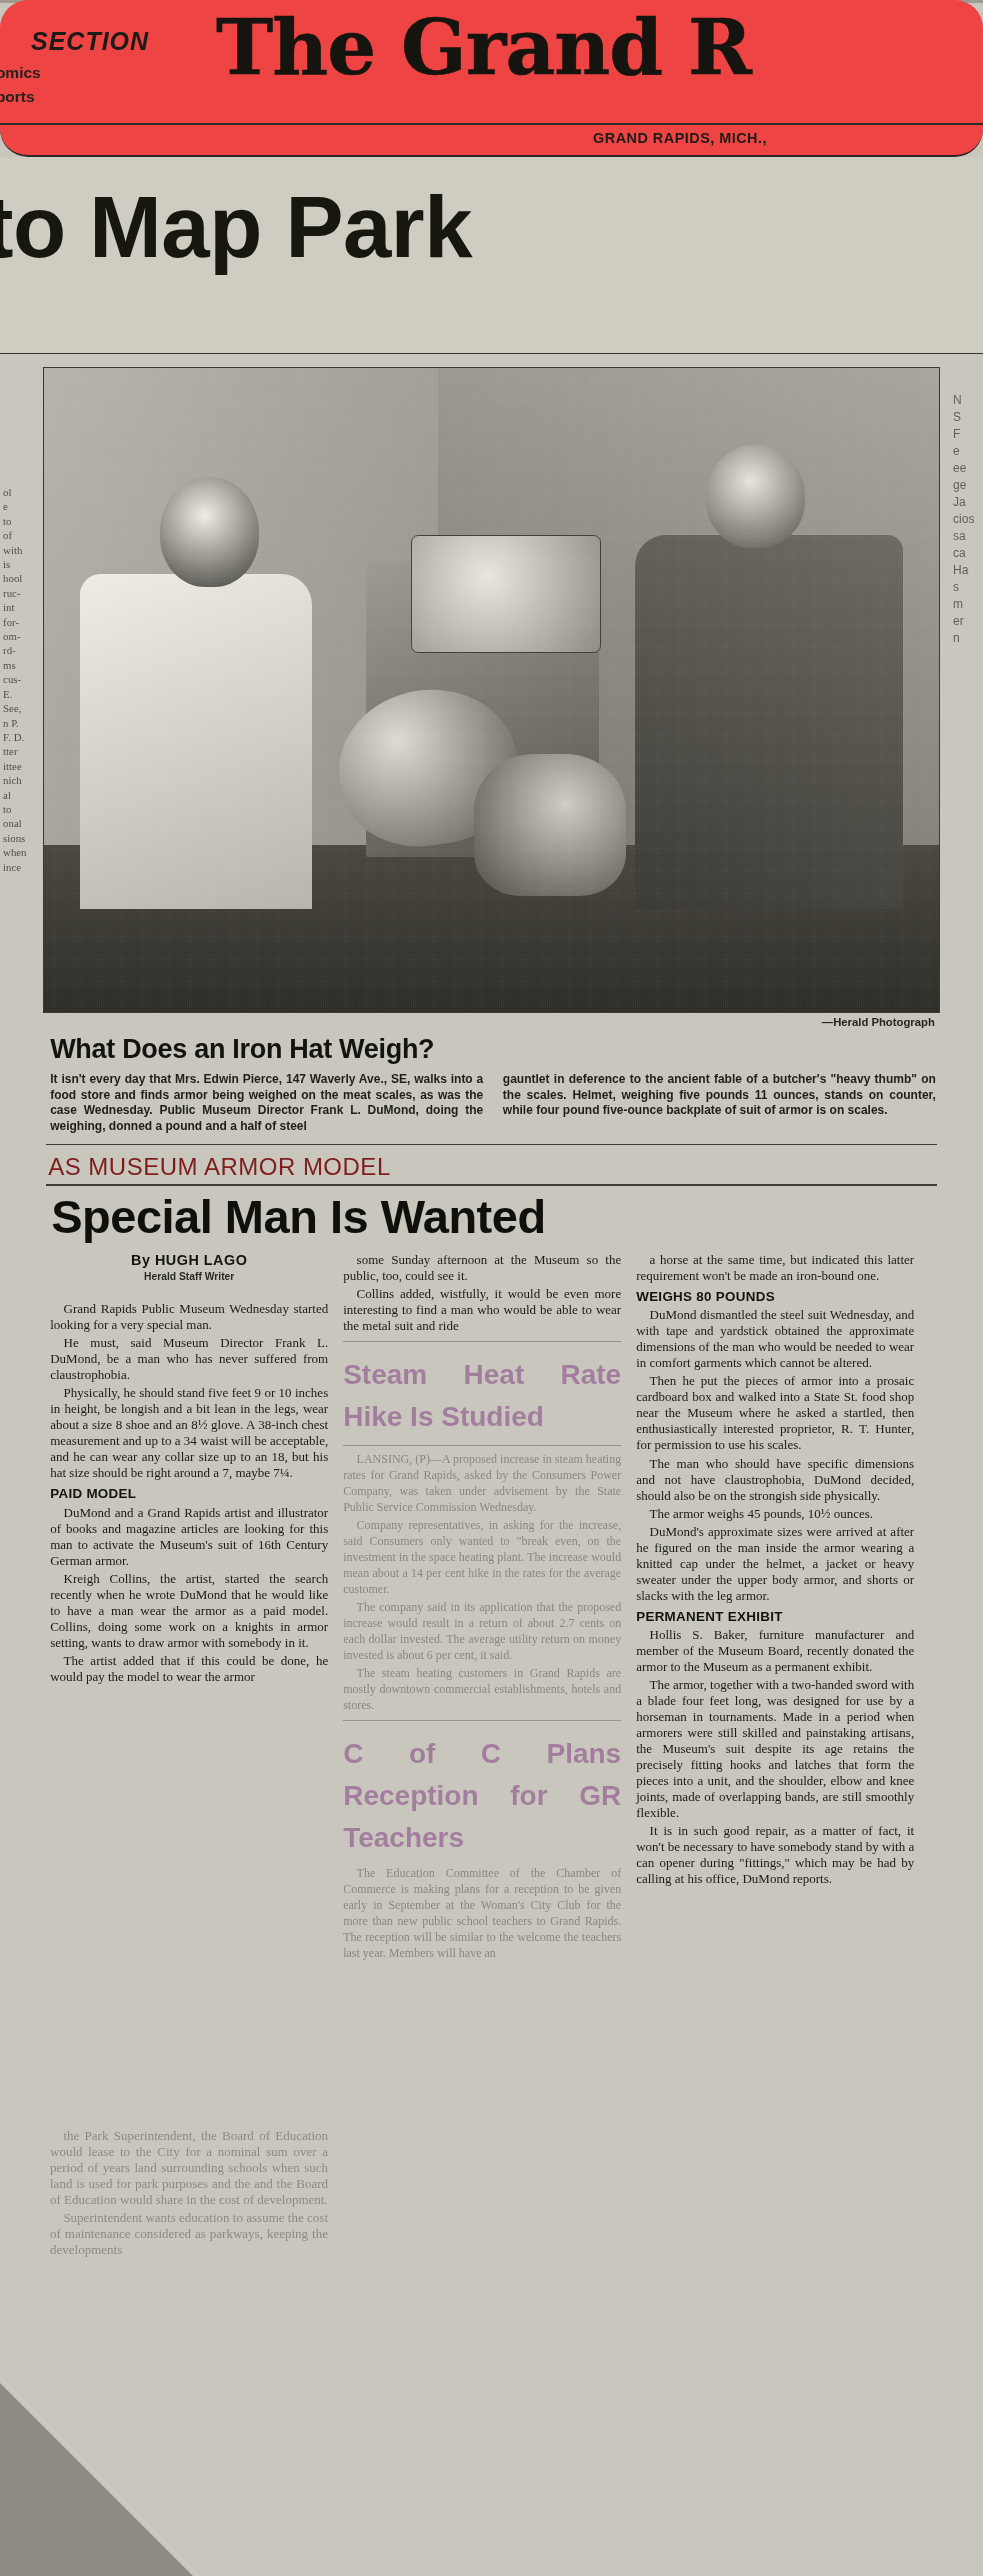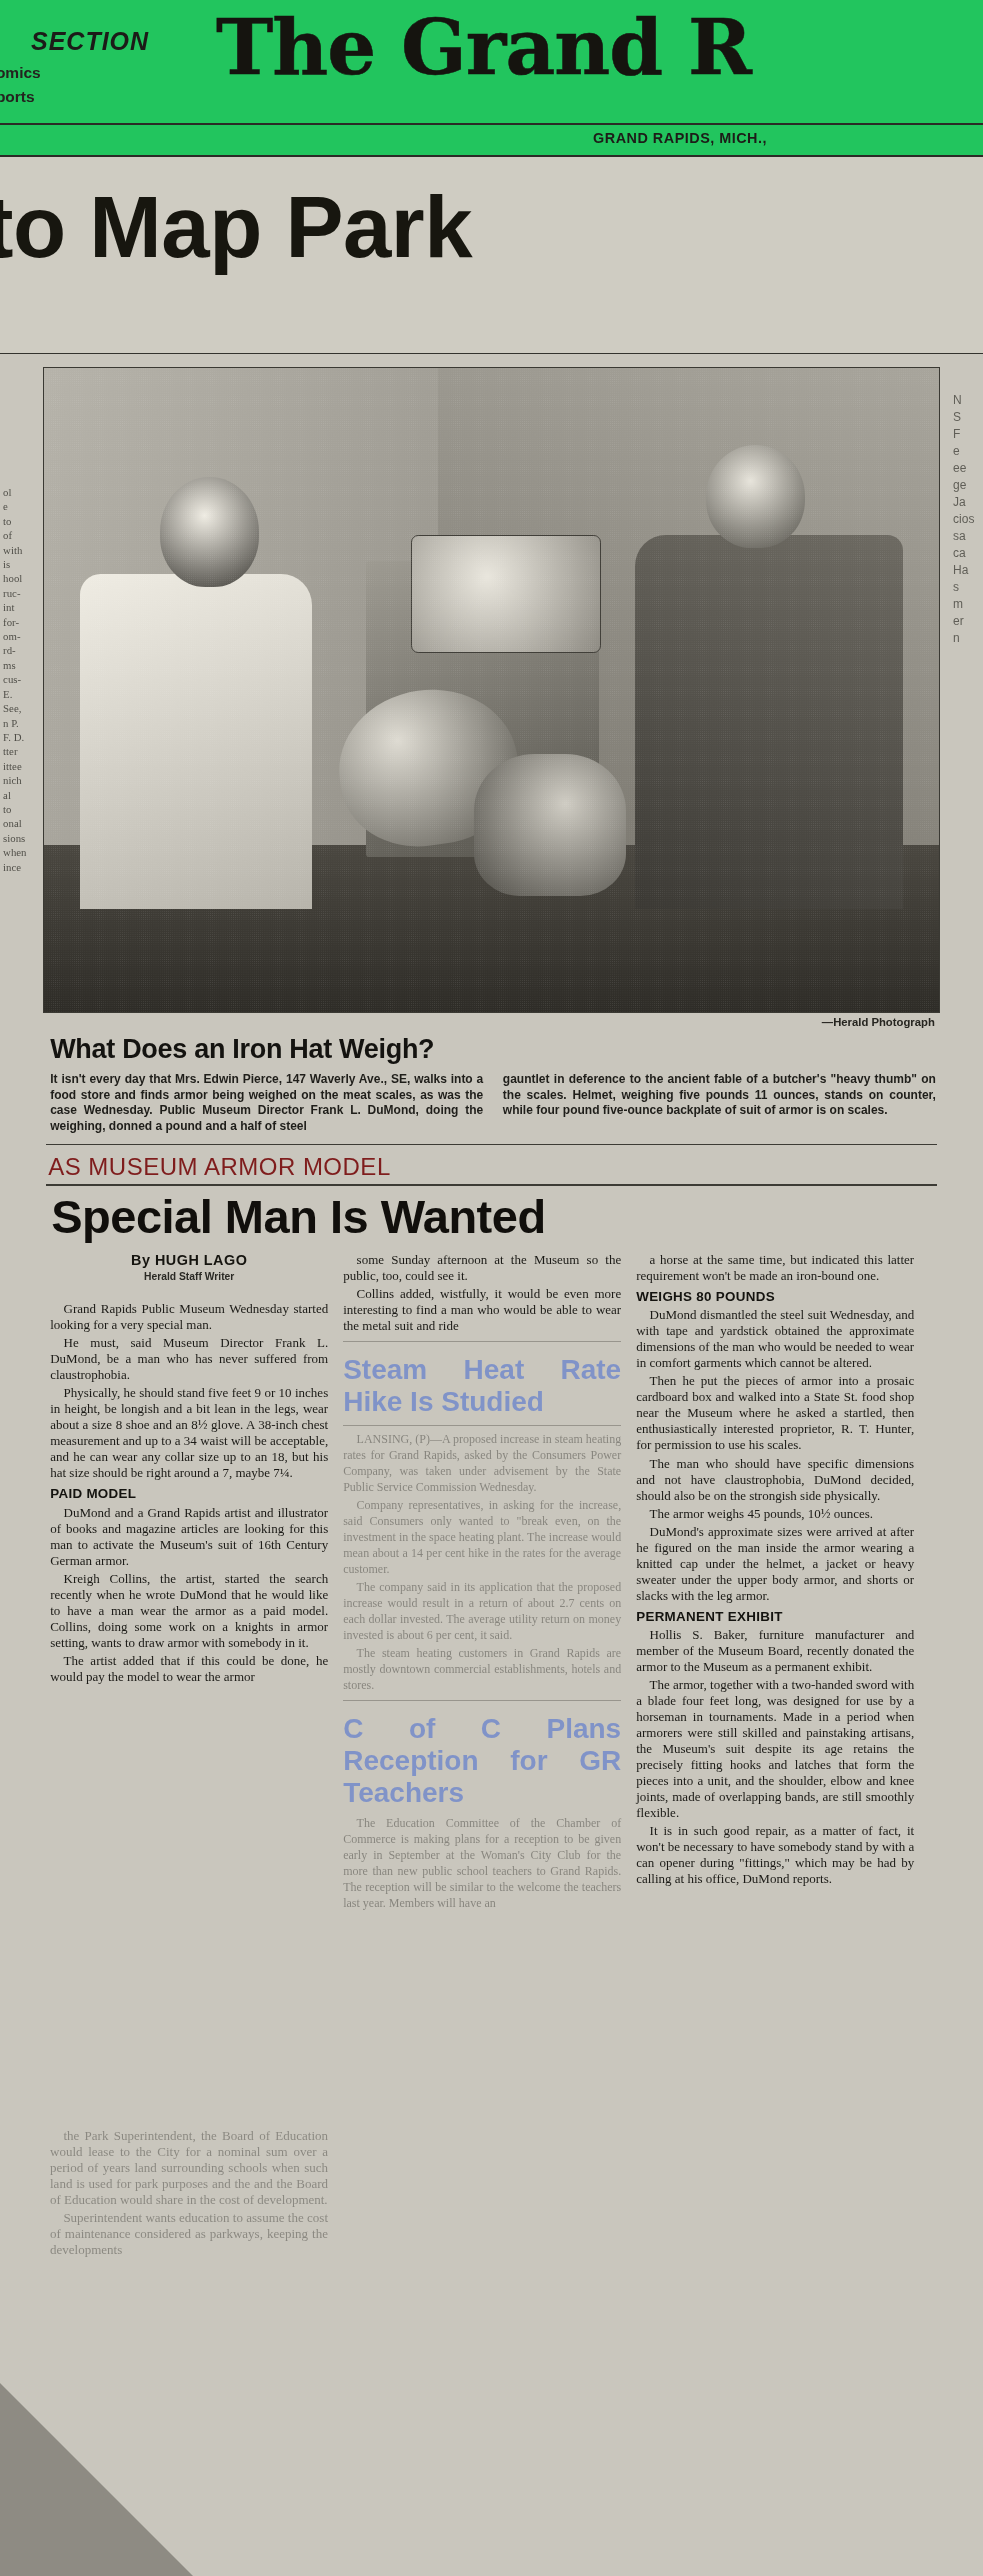--- a/index.html
+++ b/index.html
@@ -16,22 +16,23 @@
     height: 2599px;
     background: #c9c6bd;
     overflow: hidden;
   }
   
   .masthead {
     position: absolute;
     left: 0; top: 0;
     width: 983px;
     height: 155px;
-    background: #22c55e;
+    background: #ef4444;
     border-bottom: 2.1px solid #2b2a26;
+    border-radius: 28px;
   }
   .section-word {
     position: absolute;
     left: 31px; top: 27px;
     font-family: "Liberation Sans", sans-serif;
     font-style: italic;
     font-weight: bold;
     font-size: 25px;
     letter-spacing: 1px;
     color: #1c1b18;
@@ -272,22 +273,22 @@
     color: #14130f;
     margin: 5.2px 0 2.1px 0;
     text-indent: 0;
   }
   
   .faded { opacity: 0.42; }
   .faded-head {
     font-family: "Liberation Sans", sans-serif;
     font-weight: bold;
     font-size: 28px;
-    line-height: 32px;
-    color: #1d4ed8;
+    line-height: 42px;
+    color: #701a75;
     margin: 11.3px 0 6.2px 0;
   }
   .faded-rule { height: 1px; background: #55544d; margin: 7.2px 0 5.2px 0; }
   .faded p {
     font-family: "Liberation Serif", serif;
     font-size: 12px;
     line-height: 16px;
     color: #2e2d28;
     text-indent: 13.4px;
     margin: 0 0 2.1px 0;

